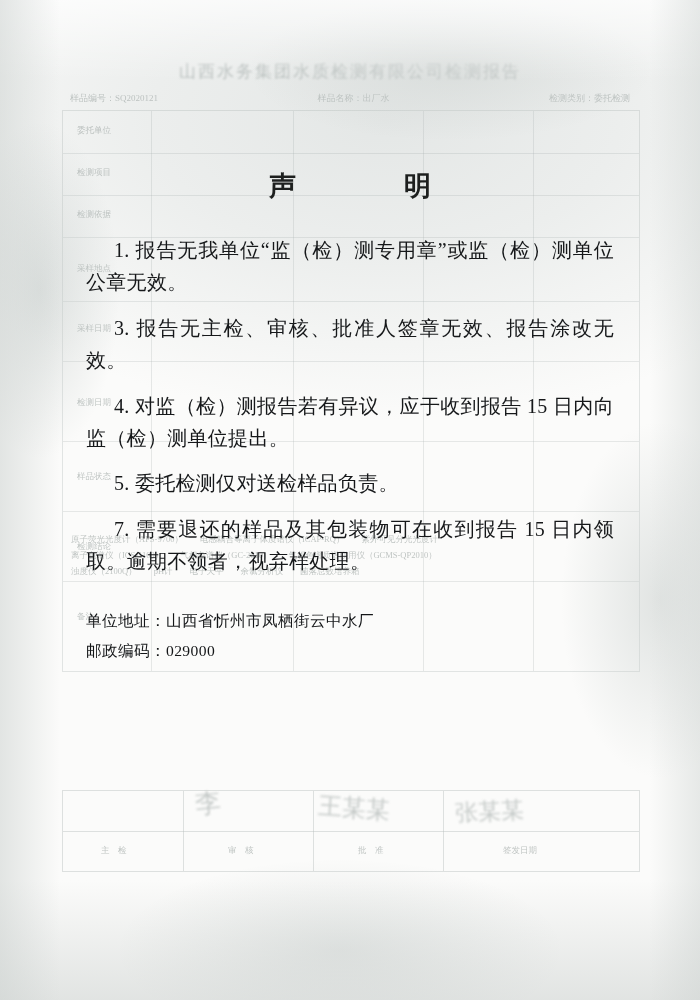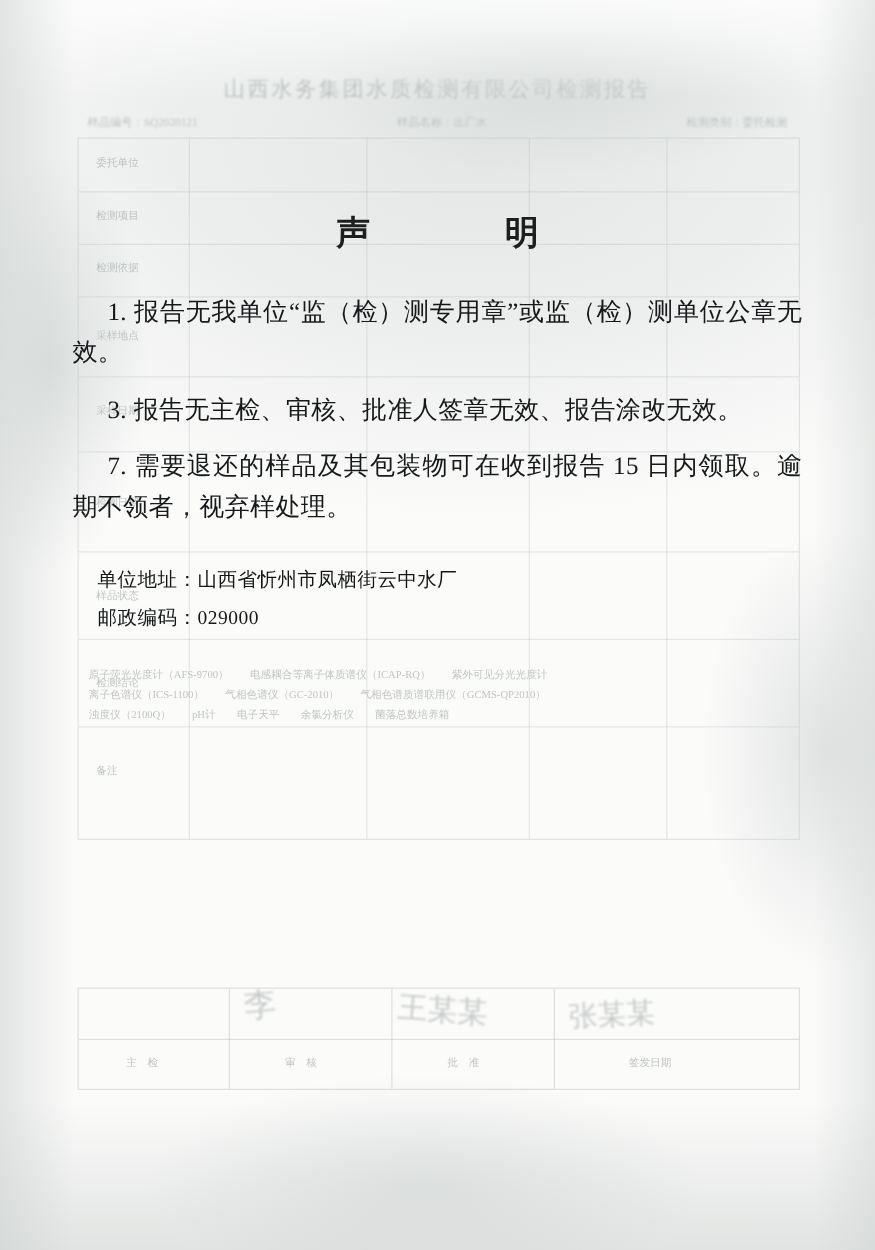--- a/index.html
+++ b/index.html
@@ -111,21 +111,21 @@
     font-family: "Liberation Serif", serif;
     color: #9fa7a5;
     filter: blur(0.8px);
     opacity: 0.8;
   }
 
   
   .content {
     position: relative;
     z-index: 5;
-    padding: 0 58px;
+    padding: 0 86px;
   }
   .doc-title {
     text-align: center;
     font-size: 27px;
     font-weight: bold;
     letter-spacing: 18px;
     color: #1d1f1e;
     margin-top: 168px;
     margin-bottom: 0;
     text-indent: 18px;
@@ -152,21 +152,20 @@
   .contact-row {
     font-size: 15.6px;
     line-height: 1.95;
     color: #141618;
     letter-spacing: 0.4px;
     white-space: pre;
   }
   .contact-row .lbl {
     display: inline-block;
     min-width: 78px;
-    margin-left: 20px;
   }
 </style>
 </head>
 <body>
 
 <div class="page">
 
   <div class="ghost">
     <div class="ghost-title">山西水务集团水质检测有限公司检测报告</div>
     <div class="ghost-sub">
@@ -226,20 +225,22 @@
   <div class="blotch" style="left:120px; top:860px; width:440px; height:180px; background:radial-gradient(ellipse at center, rgba(200,206,204,0.45), rgba(255,255,255,0) 72%);"></div>
   <div class="blotch" style="left:250px; top:0px; width:400px; height:140px; background:radial-gradient(ellipse at center, rgba(205,210,208,0.5), rgba(255,255,255,0) 72%);"></div>
   <div class="paper-shade"></div>
 
   <div class="content">
     <div class="doc-title">声　　明</div>
 
     <div class="clauses">
       <div class="clause"><span class="ind"></span><span>1.</span> <span>报告无我单位“监（检）测专用章”或监（检）测单位公章无效。</span></div>
       <div class="clause"><span class="ind"></span><span>3.</span> <span>报告无主检、审核、批准人签章无效、报告涂改无效。</span></div>
+      <div class="clause"><span class="ind"></span><span>4.</span> <span>对监（检）测报告若有异议，应于收到报告 15 日内向监（检）测单位提出。</span></div>
+      <div class="clause"><span class="ind"></span><span>5.</span> <span>委托检测仅对送检样品负责。</span></div>
       <div class="clause"><span class="ind"></span><span>7.</span> <span>需要退还的样品及其包装物可在收到报告 15 日内领取。逾期不领者，视弃样处理。</span></div>
     </div>
 
     <div class="contact">
       <div class="contact-row"><span class="lbl">单位地址：</span><span>山西省忻州市凤栖街云中水厂</span></div>
       <div class="contact-row"><span class="lbl">邮政编码：</span><span>029000</span></div>
     </div>
   </div>
 
 </div>

